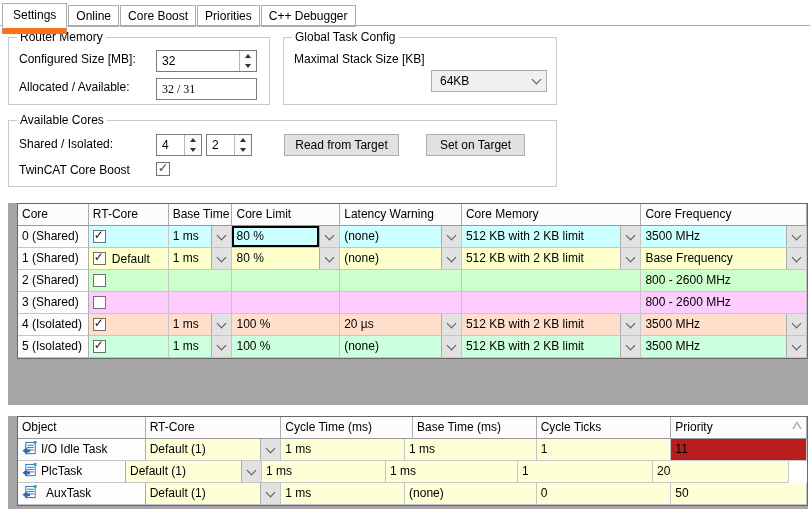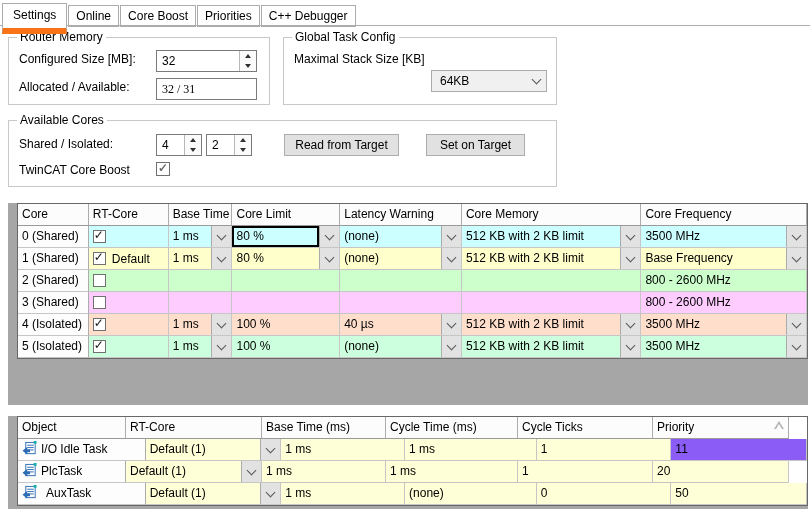--- a/index.html
+++ b/index.html
@@ -271,21 +271,21 @@
         <div class="gcell" style="width: 64px; background: rgb(255, 223, 204);">
           <div class="txt">1 ms</div>
           <div class="dd">
             <span class="chev"></span>
           </div>
         </div>
         <div class="gcell" style="width: 108px; background: rgb(255, 223, 204);">
           <div class="txt">100 %</div>
         </div>
         <div class="gcell" style="width: 122px; background: rgb(255, 223, 204);">
-          <div class="txt">40 µs</div>
+          <div class="txt">20 µs</div>
           <div class="dd">
             <span class="chev"></span>
           </div>
         </div>
         <div class="gcell" style="width: 180px; background: rgb(255, 223, 204);">
           <div class="txt">512 KB with 2 KB limit</div>
           <div class="dd">
             <span class="chev"></span>
           </div>
         </div>
@@ -328,24 +328,24 @@
             <span class="chev"></span>
           </div>
         </div>
       </div>
     </div>
 </div>
 
 <div class="grid" style="left:8px;top:416px;width:800px;height:93px;">
   <div class="grid-inner" style="width:791px;" id="grid2">
       <div class="grow">
-        <div class="hcell" style="width: 108px;">Object</div>
+        <div class="hcell" style="width: 128px;">Object</div>
         <div class="hcell" style="width: 136px;">RT-Core</div>
+        <div class="hcell" style="width: 132px;">Cycle Time (ms)</div>
         <div class="hcell" style="width: 124px;">Base Time (ms)</div>
-        <div class="hcell" style="width: 132px;">Cycle Time (ms)</div>
         <div class="hcell" style="width: 135px;">Cycle Ticks</div>
         <div class="hcell" style="width: 136px;">Priority<span class="sortglyph"></span></div>
       </div>
       <div class="grow">
         <div class="labelcell" style="width: 128px;">
           <svg class="taskicon" viewBox="0 0 16 16">
             <rect x="3.5" y="1.5" width="10" height="12" fill="#FFFFFF" stroke="#2B6CB5"></rect>
             <line x1="5" y1="4.5" x2="12" y2="4.5" stroke="#2B6CB5"></line>
             <line x1="5" y1="7" x2="12" y2="7" stroke="#2B6CB5"></line>
             <line x1="5" y1="9.5" x2="12" y2="9.5" stroke="#2B6CB5"></line>
@@ -362,21 +362,21 @@
         </div>
         <div class="gcell" style="width: 124px; background: rgb(255, 255, 215);">
           <div class="txt">1 ms</div>
         </div>
         <div class="gcell" style="width: 132px; background: rgb(255, 255, 215);">
           <div class="txt">1 ms</div>
         </div>
         <div class="gcell" style="width: 135px; background: rgb(255, 255, 215);">
           <div class="txt">1</div>
         </div>
-        <div class="gcell" style="width: 136px; background: #8b5cf6;">
+        <div class="gcell" style="width: 136px; background: #b91c1c;">
           <div class="txt">11</div>
         </div>
       </div>
       <div class="grow">
         <div class="labelcell" style="width: 108px;">
           <svg class="taskicon" viewBox="0 0 16 16">
             <rect x="3.5" y="1.5" width="10" height="12" fill="#FFFFFF" stroke="#2B6CB5"></rect>
             <line x1="5" y1="4.5" x2="12" y2="4.5" stroke="#2B6CB5"></line>
             <line x1="5" y1="7" x2="12" y2="7" stroke="#2B6CB5"></line>
             <line x1="5" y1="9.5" x2="12" y2="9.5" stroke="#2B6CB5"></line>

